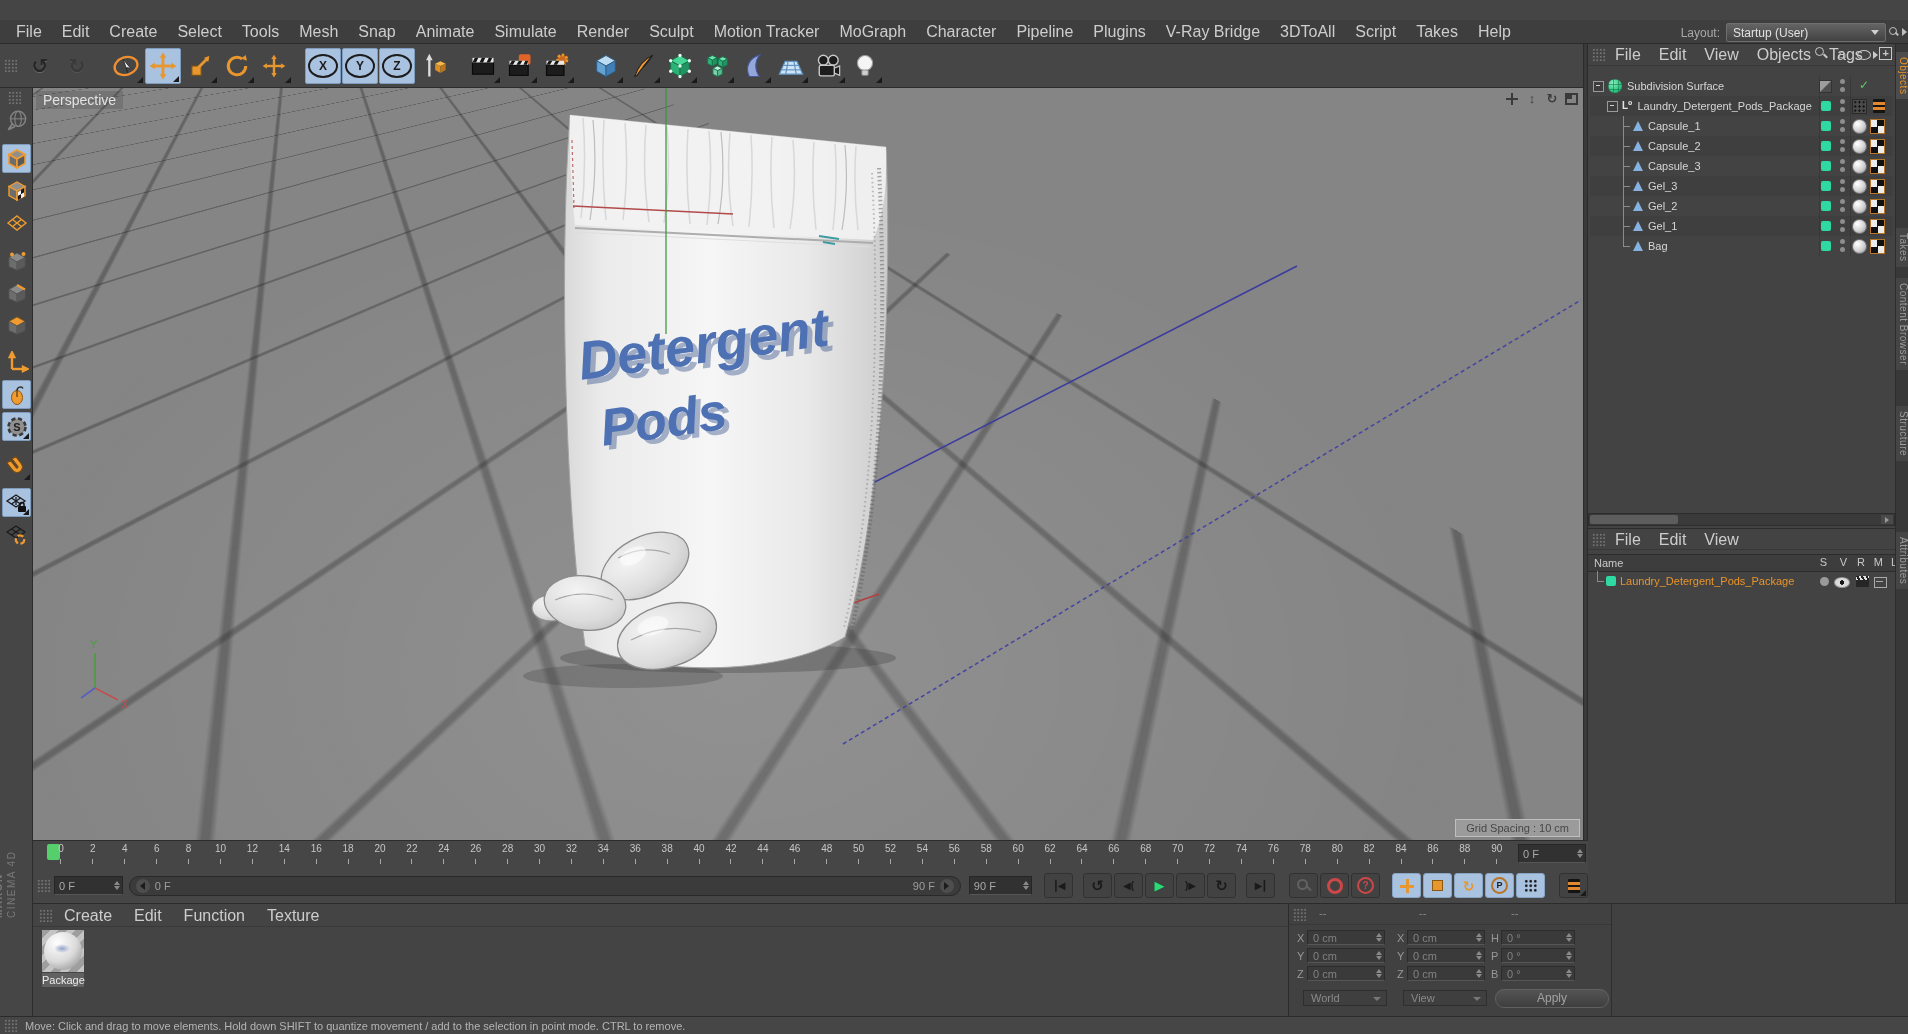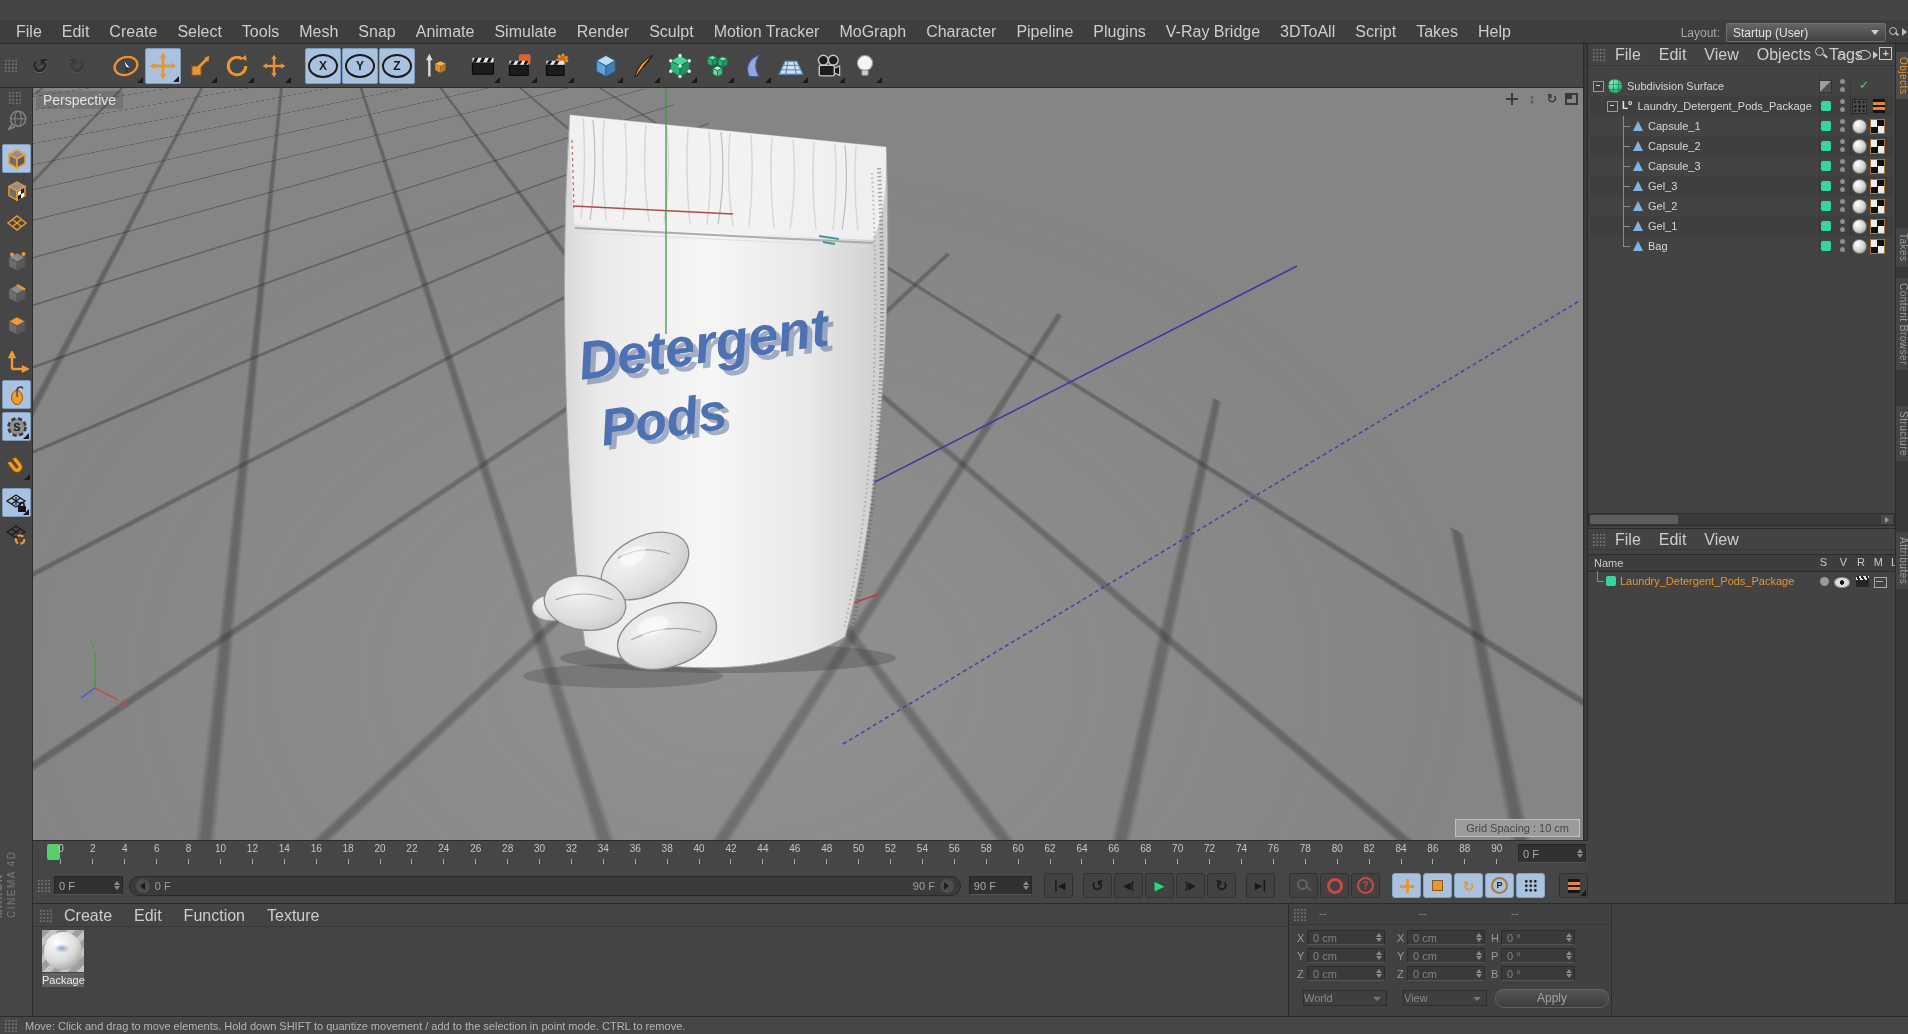--- a/index.html
+++ b/index.html
@@ -179,21 +179,21 @@
      background:radial-gradient(#7a8fc0,transparent 70%);opacity:.8;}
   .mat-label{position:absolute;left:9px;top:69px;width:42px;text-align:center;background:#616161;color:#ececec;font-size:11px;padding:1px 0;}
   
   .coords{left:1288px;top:903px;width:620px;height:113px;background:#414141;border-top:1px solid #2b2b2b;border-left:1px solid #2b2b2b;box-sizing:border-box;}
   .co-head{position:absolute;left:0;top:0;width:322px;height:20px;display:flex;align-items:center;border-bottom:1px solid #383838;}
   .co-dash{position:absolute;font-size:11px;color:#8a8a8a;top:3px;}
   .clabel{position:absolute;font-size:11px;color:#989898;width:10px;}
   .cfield{position:absolute;width:78px;height:15px;background:#3a3a3a;border:1px solid #2c2c2c;border-bottom-color:#565656;
           color:#828282;font-size:11px;line-height:15px;padding-left:5px;box-sizing:border-box;}
   .cdrop{position:absolute;width:84px;height:16px;background:#3f3f3f;border:1px solid #2e2e2e;color:#8a8a8a;font-size:11px;
-         line-height:15px;box-sizing:border-box;}
+         line-height:15px;padding-left:7px;box-sizing:border-box;}
   .cdrop::after{content:'';position:absolute;right:5px;top:6px;width:0;height:0;border-left:4px solid transparent;border-right:4px solid transparent;border-top:4px solid #777;}
   .apply-btn{position:absolute;width:112px;height:17px;border-radius:9px;background:linear-gradient(#545454,#3e3e3e);
              border:1px solid #606060;color:#a2a2a2;font-size:12px;text-align:center;line-height:16px;}
   .co-divider{position:absolute;left:322px;top:0;bottom:0;border-left:1px solid #2e2e2e;}
   
   .statusbar{left:0;top:1016px;width:1908px;height:18px;background:#464646;border-top:1px solid #2b2b2b;
              display:flex;align-items:center;gap:8px;padding-left:4px;box-sizing:border-box;}
   .status-text{font-size:11px;color:#b4b4b4;white-space:nowrap;}
   .vsplit{left:1583px;top:44px;width:5px;height:972px;background:#3a3a3a;border-left:1px solid #2b2b2b;border-right:1px solid #2b2b2b;box-sizing:border-box;}
   svg text{font-family:"Liberation Sans","DejaVu Sans",sans-serif;}

